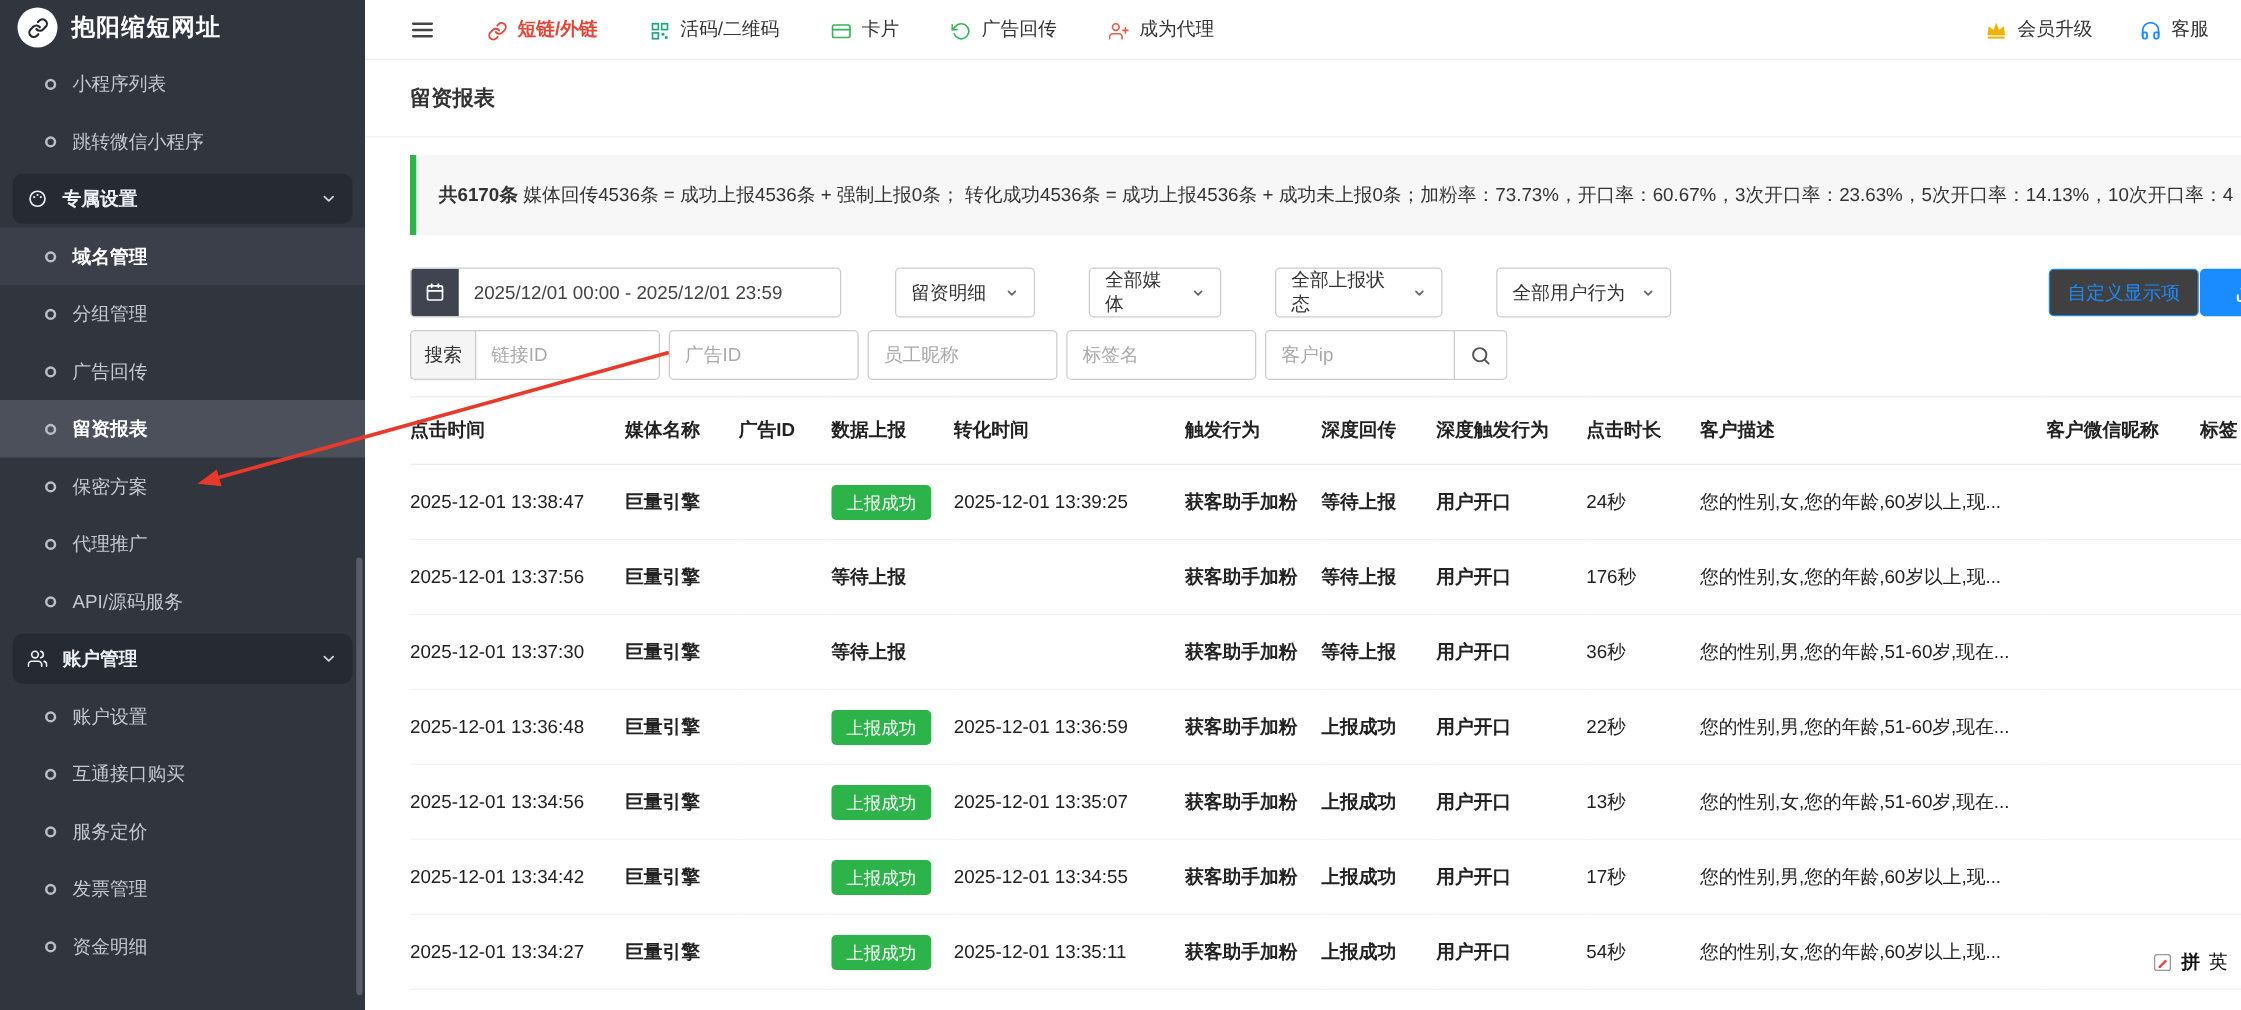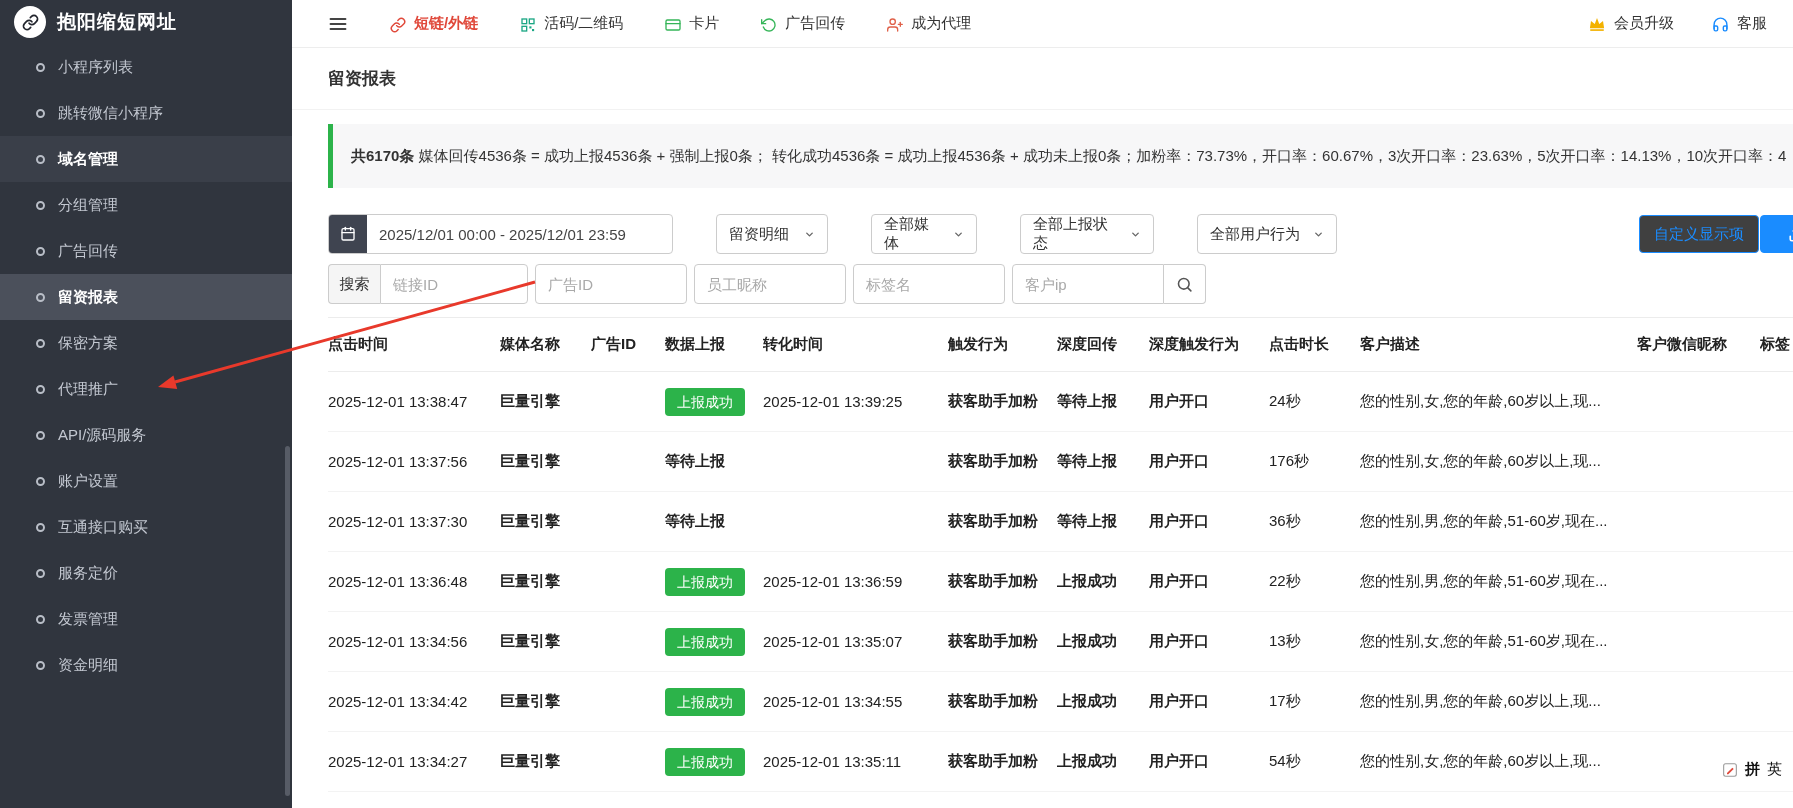--- a/index.html
+++ b/index.html
@@ -83,20 +83,36 @@
     <nav>
       <div class="sub">
           <span class="dot"></span>
           <span>小程序列表</span>
         </div>
       <div class="sub">
           <span class="dot"></span>
           <span>跳转微信小程序</span>
         </div>
 
+      <div class="group-header">
+        <span>
+            <svg width="16" height="16" viewBox="0 0 24 24" fill="none" stroke="currentColor" stroke-width="2" stroke-linecap="round">
+              <circle cx="12" cy="12" r="9"></circle>
+              <circle cx="8" cy="10" r="1.3" fill="currentColor" stroke="none"></circle>
+              <circle cx="12" cy="7.5" r="1.3" fill="currentColor" stroke="none"></circle>
+              <circle cx="16" cy="10" r="1.3" fill="currentColor" stroke="none"></circle>
+            </svg>
+          </span>
+        <span>专属设置</span>
+        <span class="chev">
+            <svg width="14" height="14" viewBox="0 0 24 24" fill="none" stroke="currentColor" stroke-width="2.4" stroke-linecap="round" stroke-linejoin="round">
+              <polyline points="6 9 12 15 18 9"></polyline>
+            </svg>
+          </span>
+      </div>
       <div class="sub hl">
           <span class="dot"></span>
           <span>域名管理</span>
         </div>
       <div class="sub">
           <span class="dot"></span>
           <span>分组管理</span>
         </div>
       <div class="sub">
           <span class="dot"></span>
@@ -112,20 +128,36 @@
         </div>
       <div class="sub">
           <span class="dot"></span>
           <span>代理推广</span>
         </div>
       <div class="sub">
           <span class="dot"></span>
           <span>API/源码服务</span>
         </div>
 
+      <div class="group-header">
+        <span>
+            <svg width="16" height="16" viewBox="0 0 24 24" fill="none" stroke="currentColor" stroke-width="2" stroke-linecap="round" stroke-linejoin="round">
+              <path d="M17 21v-2a4 4 0 0 0-4-4H5a4 4 0 0 0-4 4v2"></path>
+              <circle cx="9" cy="7" r="4"></circle>
+              <path d="M23 21v-2a4 4 0 0 0-3-3.87"></path>
+              <path d="M16 3.13a4 4 0 0 1 0 7.75"></path>
+            </svg>
+          </span>
+        <span>账户管理</span>
+        <span class="chev">
+            <svg width="14" height="14" viewBox="0 0 24 24" fill="none" stroke="currentColor" stroke-width="2.4" stroke-linecap="round" stroke-linejoin="round">
+              <polyline points="6 9 12 15 18 9"></polyline>
+            </svg>
+          </span>
+      </div>
       <div class="sub">
           <span class="dot"></span>
           <span>账户设置</span>
         </div>
       <div class="sub">
           <span class="dot"></span>
           <span>互通接口购买</span>
         </div>
       <div class="sub">
           <span class="dot"></span>

